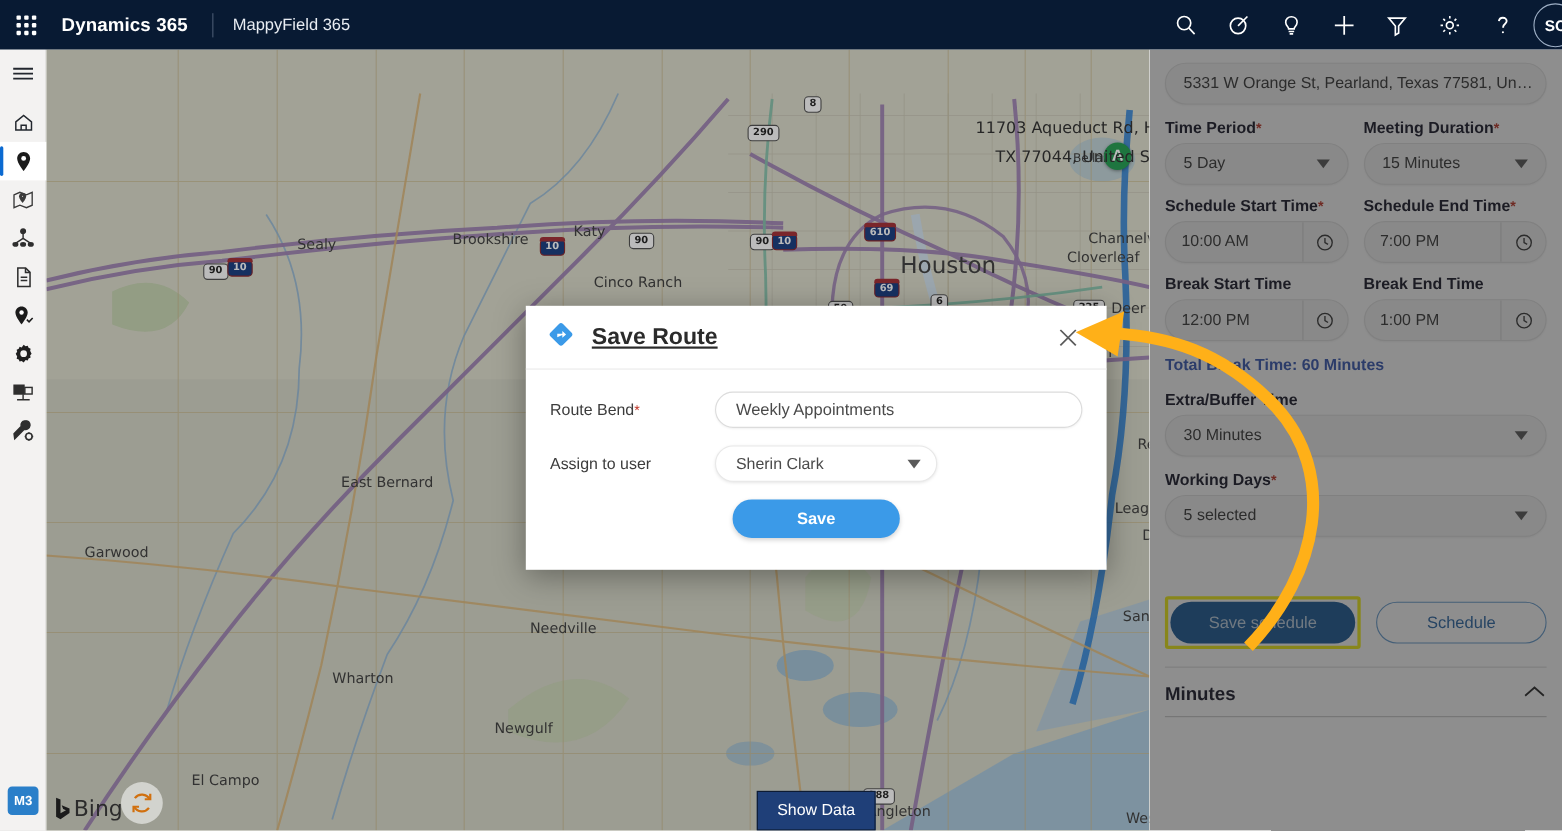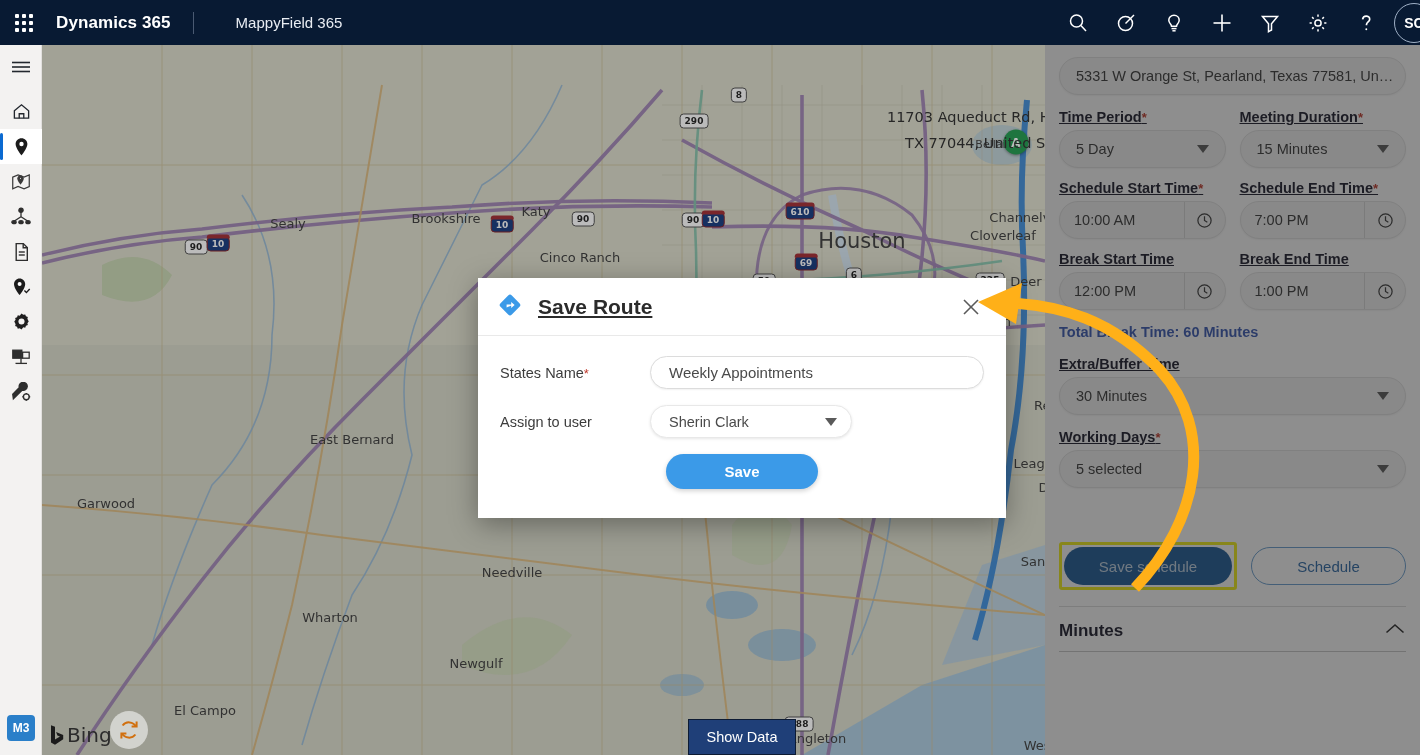--- a/index.html
+++ b/index.html
@@ -33,21 +33,21 @@
   #brand {
     color: #ffffff; font-size: 17px; font-weight: bold;
     letter-spacing: .1px; margin-left: 8px; white-space: nowrap;
     cursor: pointer;
   }
   #brand-sep {
     width: 1px; height: 22px; background: #4a5a72;
     margin: 0 18px 0 22px;
   }
   #appname {
-    color: #e9edf3; font-size: 15px; white-space: nowrap; cursor: pointer; margin-left: 24px;
+    color: #e9edf3; font-size: 15px; white-space: nowrap; cursor: pointer;
   }
   #nav-icons {
     margin-left: auto; display: flex; align-items: center; height: 45px;
     padding-right: 4px;
   }
   .nav-ic {
     width: 48px; height: 45px;
     display: flex; align-items: center; justify-content: center;
     cursor: pointer;
   }
@@ -179,21 +179,21 @@
     z-index: 40;
   }
   #panel-dim {
     position: absolute; inset: 0;
     background: rgba(30,30,30,0.50);
     pointer-events: none; z-index: 5;
   }
   #panel-inner { position: absolute; inset: 0; padding: 0 14px; }
   .fld-label {
     color: #1b1b2b; font-size: 14.5px; font-weight: bold;
-    margin-bottom: 5px; white-space: nowrap; text-decoration: underline;
+    margin-bottom: 5px; white-space: nowrap;
   }
   .req { color: #c0392b; font-size: 13px; }
   .pill {
     background: #f4f4f4; border: 1px solid #e3e3e3;
     border-radius: 22px; height: 38px;
     display: flex; align-items: center;
     padding: 0 16px;
     color: #3a3a3a; font-size: 14.5px;
     box-shadow: 0 1px 2px rgba(0,0,0,.06);
     cursor: pointer;
@@ -794,21 +794,21 @@
     <span id="modal-close">
       <svg width="22" height="22" viewBox="0 0 22 22" stroke="#5a5a5a" stroke-width="1.6">
         <line x1="4" y1="4" x2="18" y2="18"></line>
           <line x1="18" y1="4" x2="4" y2="18"></line>
       </svg>
     </span>
   </div>
   <div id="modal-body">
     <div class="mrow">
       <div class="mlabel-txt">
-        <span>States Name</span><span class="req">*</span>
+        <span>Route Bend</span><span class="req">*</span>
       </div>
       <input id="route-name-input" value="Weekly Appointments" style="">
     </div>
     <div class="mrow">
       <div class="mlabel-txt">Assign to user</div>
       <div id="assign-select">
         <span>Sherin Clark</span>
         <span class="caret"></span>
       </div>
     </div>

